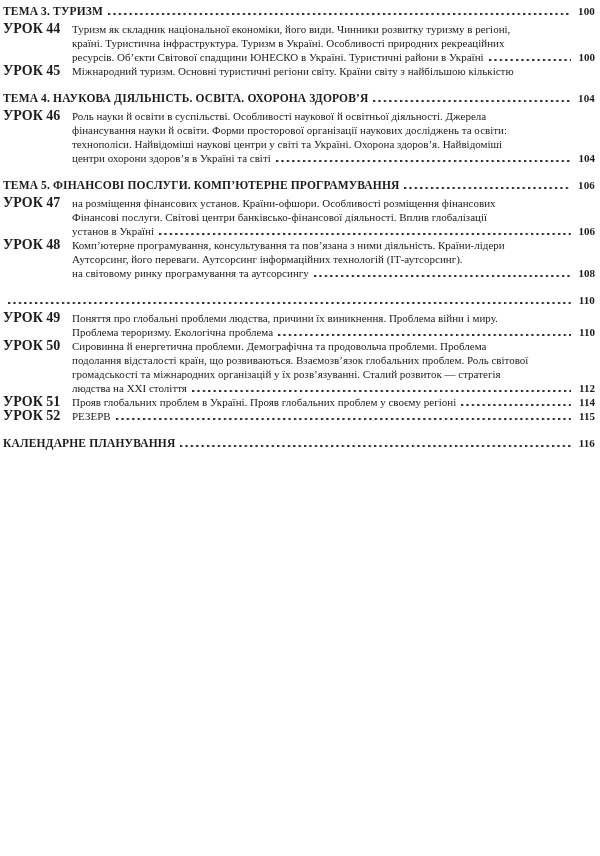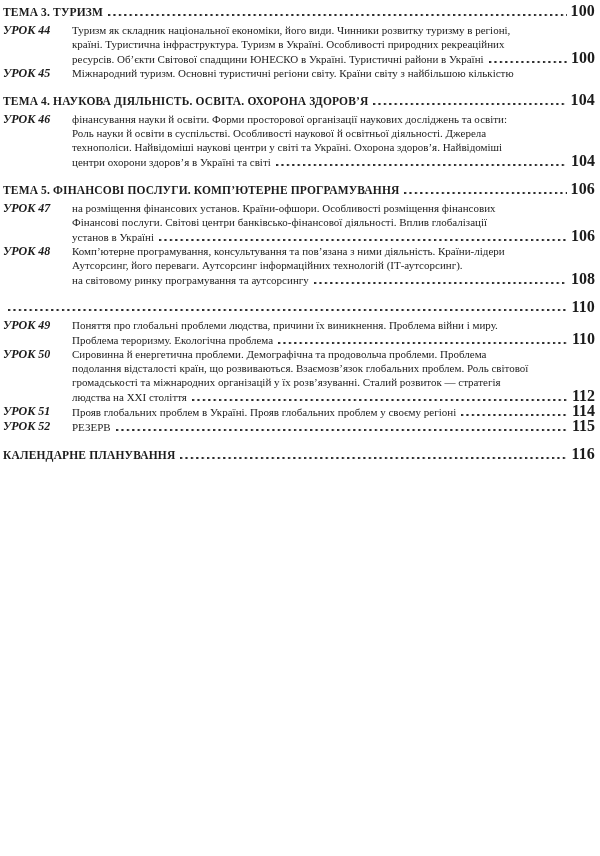--- a/index.html
+++ b/index.html
@@ -28,23 +28,22 @@
     font-size: 11.5px;
     line-height: 14px;
     letter-spacing: 0.15px;
     margin-bottom: 4px;
   }
   .htext { white-space: nowrap; }
 
   .entry { display: flex; align-items: flex-start; }
   .label {
     flex: 0 0 69px;
-    font-style: italic;
     font-weight: 700;
-    font-size: 12px;
+    font-size: 14px;
     line-height: 14px;
     white-space: nowrap;
   }
   .content { flex: 1 1 auto; min-width: 0; }
   .line {
     font-size: 11px;
     line-height: 14px;
     white-space: nowrap;
     overflow: hidden;
   }
@@ -59,21 +58,21 @@
     background-image: radial-gradient(circle at 1.2px 1.2px, #2b2b2b 1.05px, rgba(0,0,0,0) 1.35px);
     background-size: 5.4px 2.4px;
     background-repeat: repeat-x;
     background-position: left calc(100% - 3px);
   }
   .pagecol {
     flex: 0 0 auto;
     min-width: 20px;
     text-align: right;
     font-weight: 700;
-    font-size: 16px;
+    font-size: 11px;
     line-height: 14px;
   }
 </style>
 </head>
 <body>
 
 <div class="page">
   <div id="toc-root">
       <div class="section">
         <div class="hrow">
@@ -102,22 +101,22 @@
       </div>
       <div class="section">
         <div class="hrow">
           <span class="htext">ТЕМА 4. НАУКОВА ДІЯЛЬНІСТЬ. ОСВІТА. ОХОРОНА ЗДОРОВ’Я</span>
           <span class="dots"></span>
           <span class="pagecol">104</span>
         </div>
         <div class="entry">
           <span class="label">УРОК 46</span>
           <div class="content">
+            <div class="line">Роль науки й освіти в суспільстві. Особливості наукової й освітньої діяльності. Джерела</div>
             <div class="line">фінансування науки й освіти. Форми просторової організації наукових досліджень та освіти:</div>
-            <div class="line">Роль науки й освіти в суспільстві. Особливості наукової й освітньої діяльності. Джерела</div>
             <div class="line">технополіси. Найвідоміші наукові центри у світі та Україні. Охорона здоров’я. Найвідоміші</div>
             <div class="line last">
               <span class="ltext">центри охорони здоров’я в Україні та світі</span>
               <span class="dots"></span>
               <span class="pagecol">104</span>
             </div>
           </div>
         </div>
       </div>
       <div class="section">

